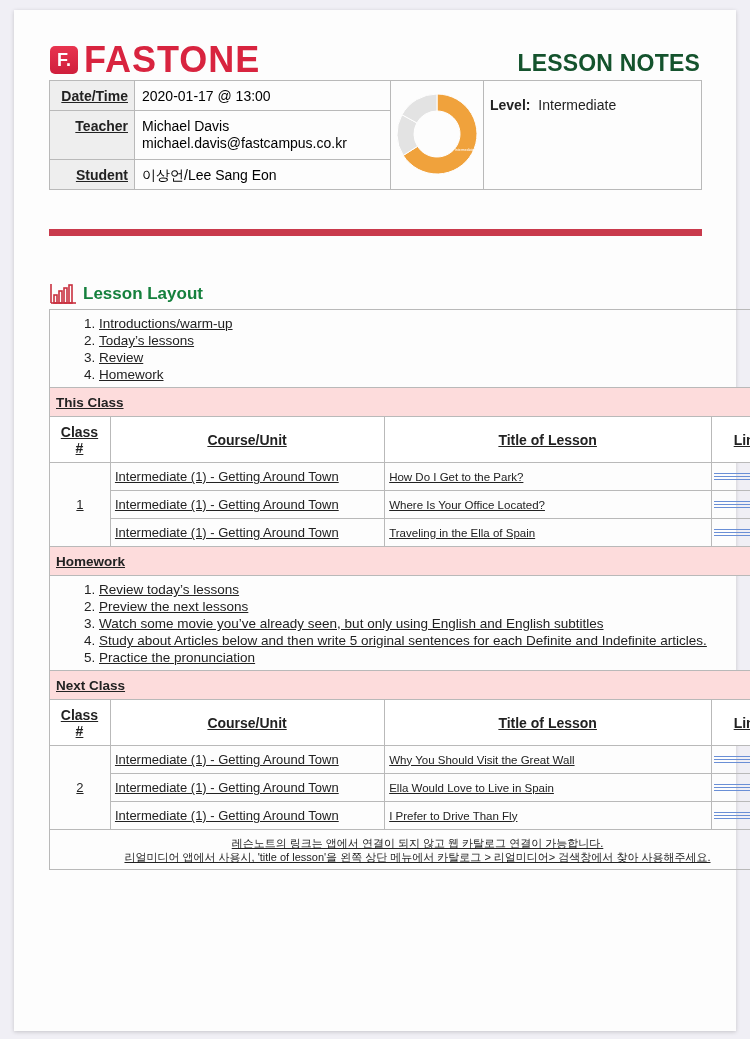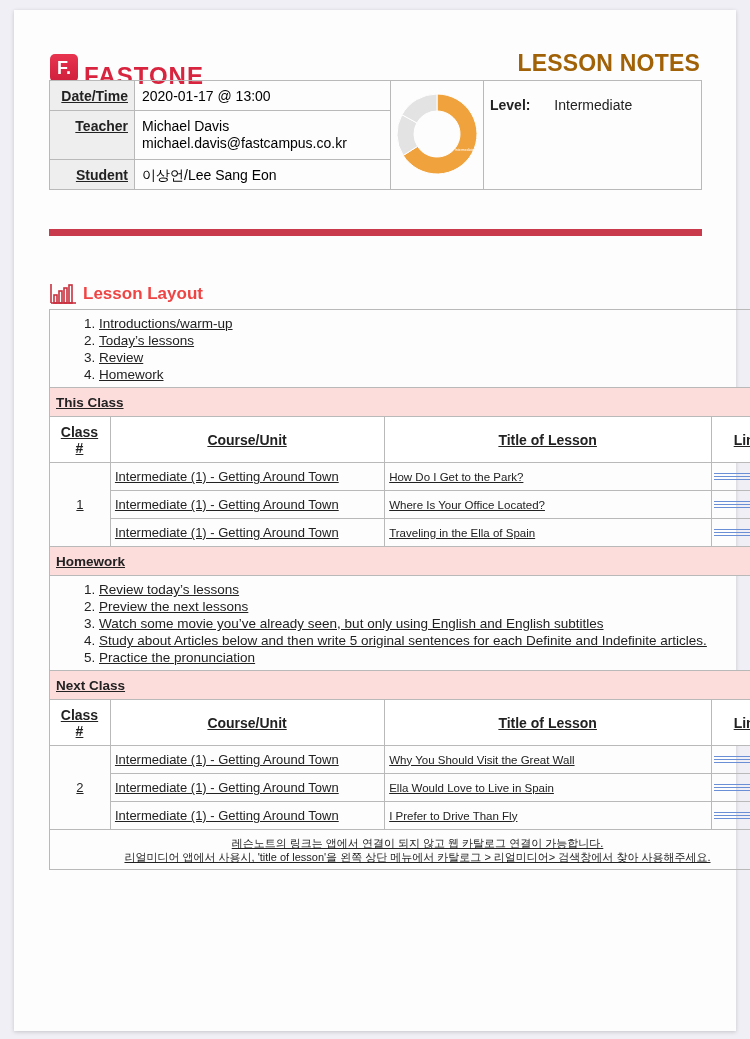--- a/index.html
+++ b/index.html
@@ -23,52 +23,51 @@
     display: flex; align-items: center;
   }
   .logo-badge {
     width: 28px; height: 28px; border-radius: 5px;
     background: linear-gradient(180deg, #e8344f 0%, #cf1f3c 100%);
     color: #fff; font-weight: bold; font-size: 18px;
     display: flex; align-items: center; justify-content: center;
     margin-right: 6px;
   }
   .logo-text {
-    color: #d8243f; font-size: 24px; font-weight: bold; letter-spacing: 1px;
+    color: #d8243f; font-size: 36px; font-weight: bold; letter-spacing: 1px;
     line-height: 28px;
-    margin-top: 16px;
   }
   .doc-title {
     position: absolute; right: 36px; top: 40px;
-    font-size: 23px; font-weight: bold; color: #a16207; letter-spacing: 0.2px;
+    font-size: 23px; font-weight: bold; color: #14532d; letter-spacing: 0.2px;
   }
   
   table { border-collapse: collapse; }
   .info {
     position: absolute; left: 35px; top: 70px;
     width: 653px;
     font-size: 14px;
   }
   .info td { border: 1px solid #b9b9b9; vertical-align: top; }
   .info .lbl {
     background: #eeeeee; font-weight: bold; text-align: right;
     padding: 7px 6px 5px 6px; width: 72px; color: #222; text-decoration: underline;
   }
   .info .val { padding: 7px 7px 5px 7px; width: 241px; color: #000000; line-height: 17px; }
   .info .chartcell { width: 92px; padding: 0; text-align: center; vertical-align: middle; }
   .info .levelcell { padding: 16px 6px 0 6px; font-size: 14px; }
-  .info .levelcell b { margin-right: 20px; }
+  .info .levelcell b { margin-right: 4px; }
   .redbar {
     position: absolute; left: 35px; top: 219px;
     width: 653px; height: 7px; background: #c93a4c;
   }
   .section-title {
     position: absolute; left: 36px; top: 272px;
     display: flex; align-items: flex-end;
-    color: #ef4444; font-weight: bold; font-size: 17px;
+    color: #15803d; font-weight: bold; font-size: 17px;
   }
   .section-title svg { margin-right: 6px; }
   
   .main {
     position: absolute; left: 35px; top: 299px;
     width: 737px; font-size: 13.5px; text-decoration: underline;
   }
   .main td { border: 1px solid #b9b9b9; }
   .main .listcell { padding: 5px 0 4px 0; }
   .main ol { margin: 0; padding-left: 49px; line-height: 17px; }

